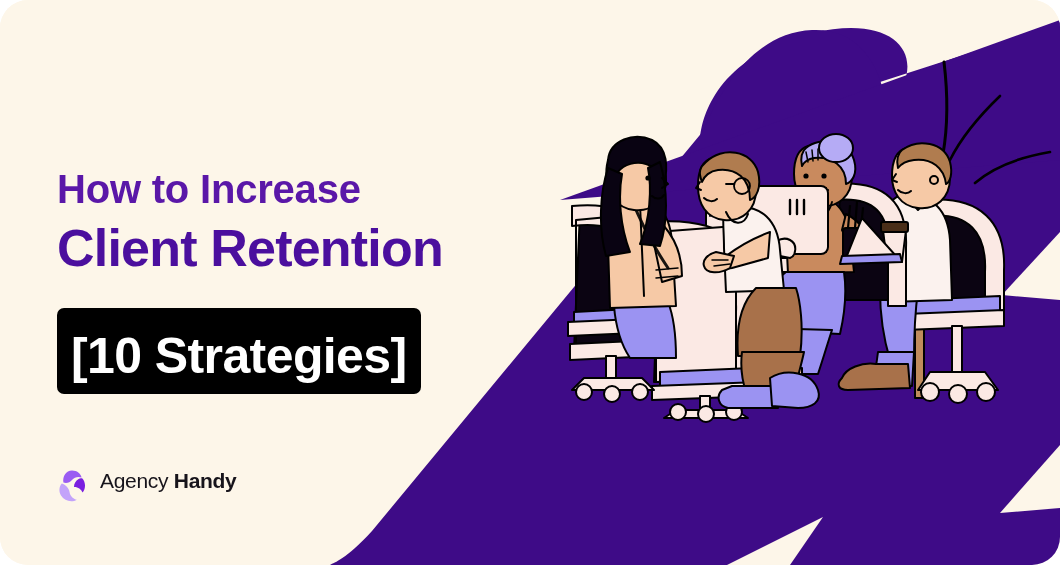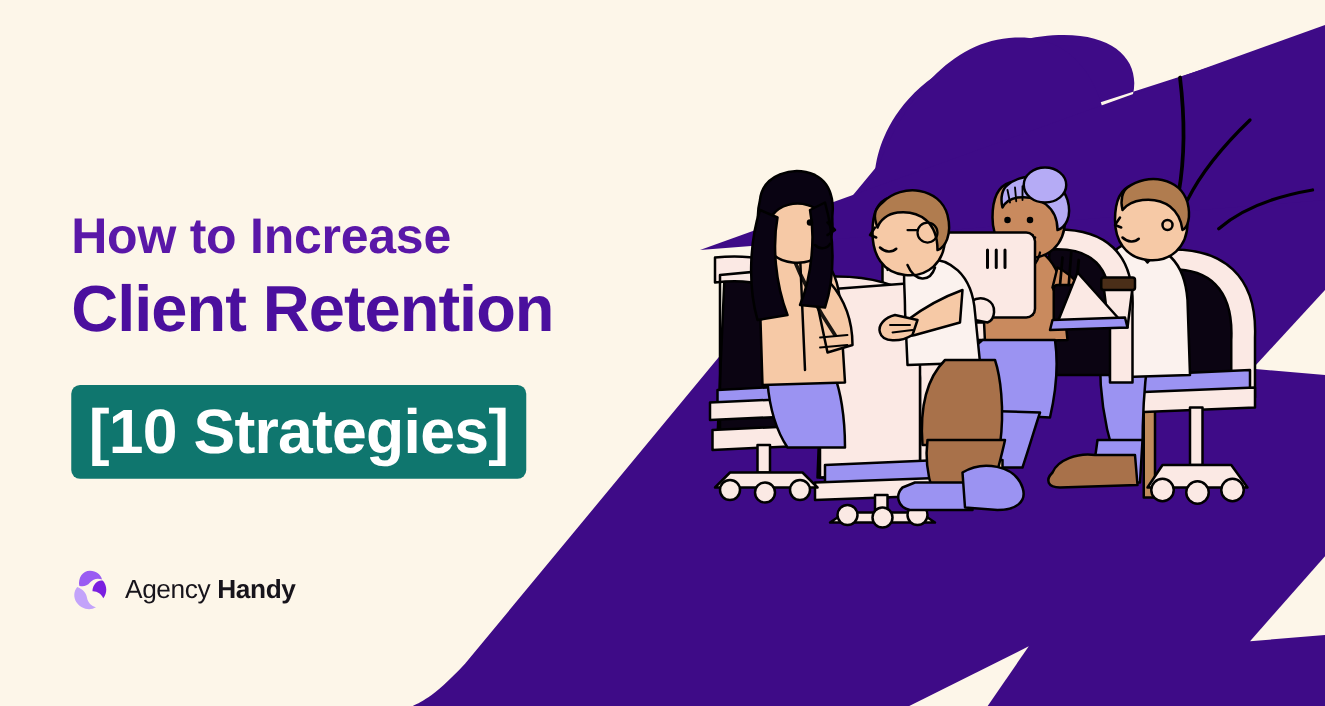--- a/index.html
+++ b/index.html
@@ -7,20 +7,21 @@
     padding: 0;
     background: #ffffff;
   }
   .banner {
     position: relative;
     width: 1060px;
     height: 565px;
     overflow: hidden;
     background: #FDF6E9;
     font-family: "Liberation Sans", sans-serif;
+    border-radius: 28px;
   }
   .art-layer {
     position: absolute;
     inset: 0;
     width: 1060px;
     height: 565px;
   }
   .copy-block {
     position: absolute;
     left: 57px;
@@ -42,40 +43,40 @@
     font-weight: 700;
     font-size: 52px;
     letter-spacing: -0.8px;
     line-height: 1.05;
     color: #4B0F9E;
     margin: 0 0 32px 0;
     white-space: nowrap;
   }
   .headline-3-wrap {
     display: inline-block;
-    background: #0f766e;
+    background: #000000;
     border-radius: 7px;
-    padding: 12px 14px 13px 14px;
+    padding: 23px 14px 13px 14px;
+    text-decoration: underline;
   }
   .headline-3 {
     font-family: "Liberation Sans", sans-serif;
     font-weight: 700;
     font-size: 50px;
     letter-spacing: -0.6px;
     line-height: 1;
     color: #FFFFFF;
     margin: 0;
     white-space: nowrap;
   }
   .logo-row {
     position: absolute;
     left: 55px;
-    top: 455px;
+    top: 469px;
     display: flex;
-    align-items: center;
     gap: 11px;
   }
   .logo-mark {
     width: 34px;
     height: 34px;
     flex: 0 0 34px;
   }
   .logo-text {
     font-family: "Liberation Sans", sans-serif;
     font-size: 21px;

